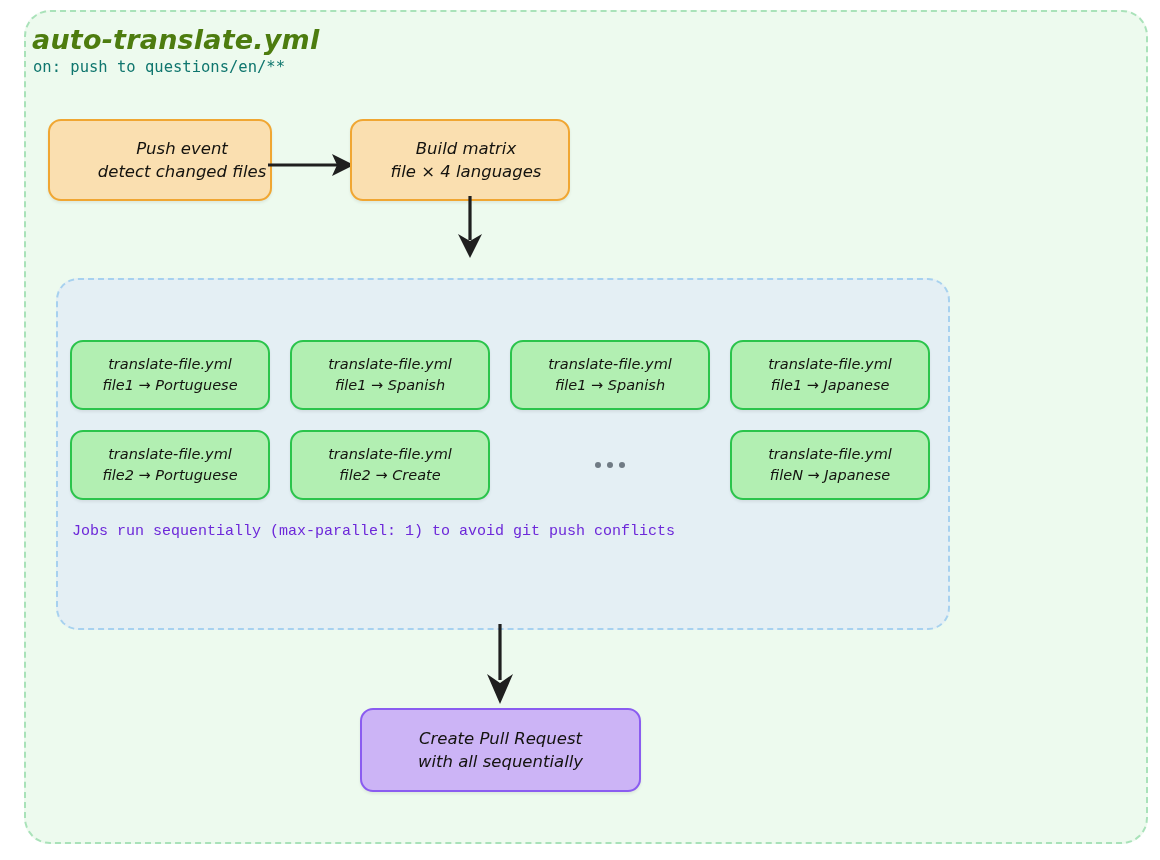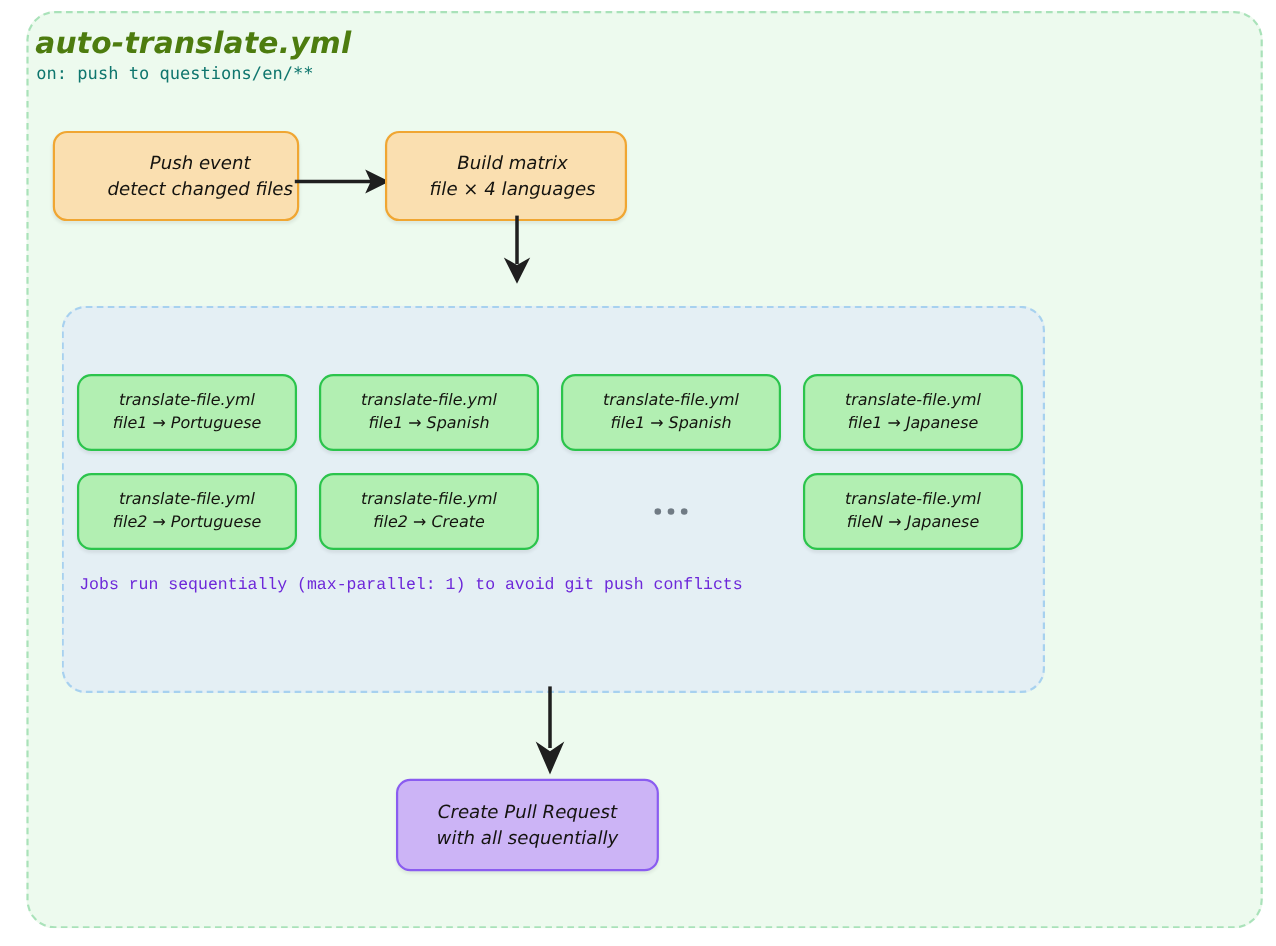--- a/index.html
+++ b/index.html
@@ -92,21 +92,21 @@
   .node.purple {
     background: #ccb4f6;
     border: 2.6px solid #8a5cf0;
     font-size: 16.5px;
     box-shadow: 0 2px 3px rgba(0,0,0,0.07);
   }
 
   
   #node-push-event   { left: 48px;  top: 119px; width: 224px; height: 82px; padding-left: 44px; }
   #node-build-matrix { left: 350px; top: 119px; width: 220px; height: 82px; padding-left: 12px; }
-  #node-create-pr    { left: 360px; top: 708px; width: 239px; height: 84px; }
+  #node-create-pr    { left: 360px; top: 708px; width: 281px; height: 84px; }
 
   
   .jobs-container {
     position: absolute;
     left: 56px;
     top: 278px;
     width: 894px;
     height: 352px;
     box-sizing: border-box;
     background: #e4eff4;

